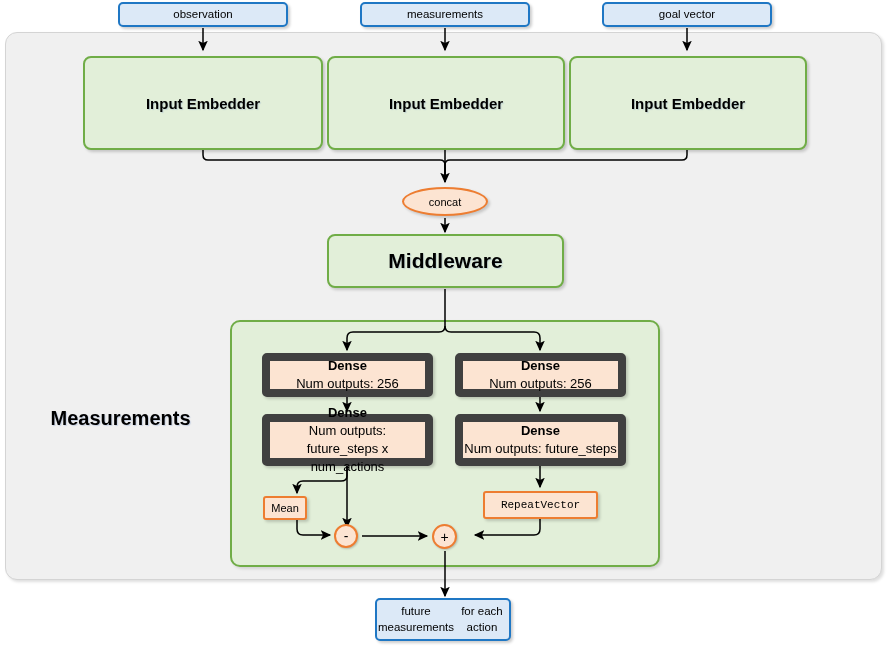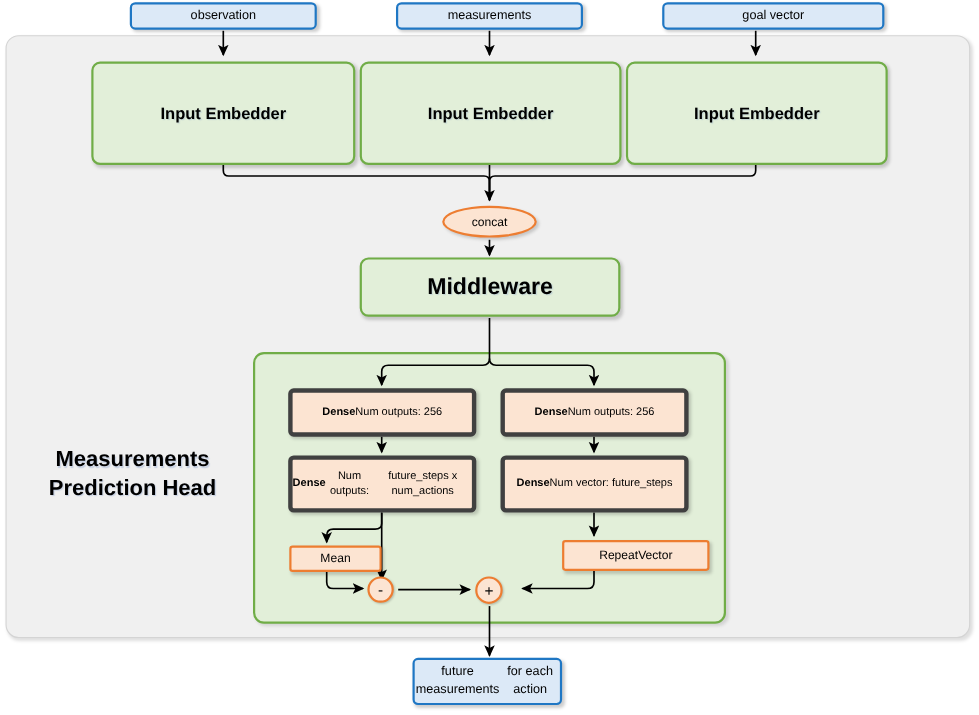--- a/index.html
+++ b/index.html
@@ -94,26 +94,27 @@
     font-weight: bold;
     color: #000;
     text-shadow: 1px 1px 1px rgba(120,150,200,0.3);
   }
   .green-box.mid {
     font-size: 21px;
   }
   
   .orange-box {
     background: #fce4d2;
-    border: 4px solid #404040;
+    border: 8px solid #404040;
     border-radius: 5px;
     box-shadow: 2px 2px 3px rgba(0,0,0,0.18);
-    font-size: 10px;
+    font-size: 13px;
     color: #000;
     line-height: 1.4;
+    flex-direction: column;
   }
   .orange-box .ttl {
     font-weight: bold;
   }
   .ellipse-node {
     background: #fce4d2;
     border: 2px solid #ed7d31;
     border-radius: 50%;
     font-size: 11px;
     color: #000;
@@ -184,21 +185,21 @@
       <path d="M445,551 L445,596" marker-end="url(#arrow)"></path>
     </g>
   </svg>
 
   <div class="node io-box" style="left:118px; top:2px; width:170px; height:25px;">
     <span>observation</span>
   </div>
   <div class="node io-box" style="left:360px; top:2px; width:170px; height:25px;">
     <span>measurements</span>
   </div>
-  <div class="node io-box" style="left:602px; top:2px; width:202px; height:25px;">
+  <div class="node io-box" style="left:602px; top:2px; width:170px; height:25px;">
     <span>goal vector</span>
   </div>
 
   <div class="node green-box" style="left:83px; top:56px; width:240px; height:94px;">
     <span>Input Embedder</span>
   </div>
   <div class="node green-box" style="left:327px; top:56px; width:238px; height:94px;">
     <span>Input Embedder</span>
   </div>
   <div class="node green-box" style="left:569px; top:56px; width:238px; height:94px;">
@@ -208,45 +209,44 @@
   <div class="node green-box mid" style="left:327px; top:234px; width:237px; height:54px;">
     <span>Middleware</span>
   </div>
 
   <div class="node ellipse-node" style="left:402px; top:187px; width:86px; height:29px;">
     <span>concat</span>
   </div>
 
   <div class="head-label">
     <div>Measurements</div>
-    <div>Prediction Head</div>
   </div>
 
   <div class="node orange-box" style="left:262px; top:353px; width:171px; height:44px;">
     <div class="ttl">Dense</div>
     <div>Num outputs: 256</div>
   </div>
   <div class="node orange-box" style="left:262px; top:414px; width:171px; height:52px;">
     <div class="ttl">Dense</div>
     <div>Num outputs:</div>
     <div>future_steps x num_actions</div>
   </div>
-  <div class="node plain-orange" style="left:263px; top:496px; width:84px; height:24px;">
+  <div class="node plain-orange" style="left:263px; top:496px; width:44px; height:24px;">
     <span>Mean</span>
   </div>
 
   <div class="node orange-box" style="left:455px; top:353px; width:171px; height:44px;">
     <div class="ttl">Dense</div>
     <div>Num outputs: 256</div>
   </div>
   <div class="node orange-box" style="left:455px; top:414px; width:171px; height:52px;">
     <div class="ttl">Dense</div>
-    <div>Num vector: future_steps</div>
-  </div>
-  <div class="node plain-orange" style="left:511px; top:491px; width:134px; height:28px;">
+    <div>Num outputs: future_steps</div>
+  </div>
+  <div class="node plain-orange" style="left:483px; top:491px; width:115px; height:28px;font-family:Liberation Mono, monospace;">
     <span>RepeatVector</span>
   </div>
 
   <div class="node op-circle" style="left:334px; top:524px; width:24px; height:24px;">
     <span>-</span>
   </div>
   <div class="node op-circle" style="left:432px; top:524px; width:25px; height:25px;">
     <span>+</span>
   </div>
 

